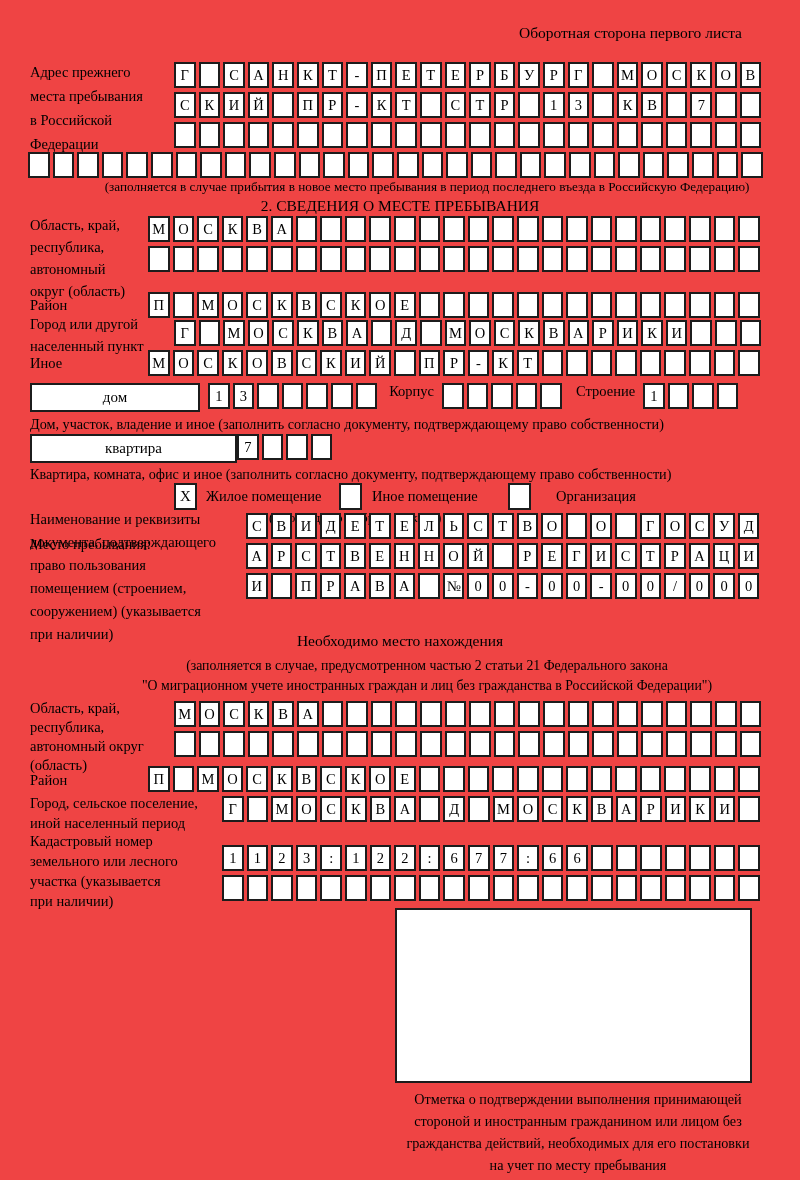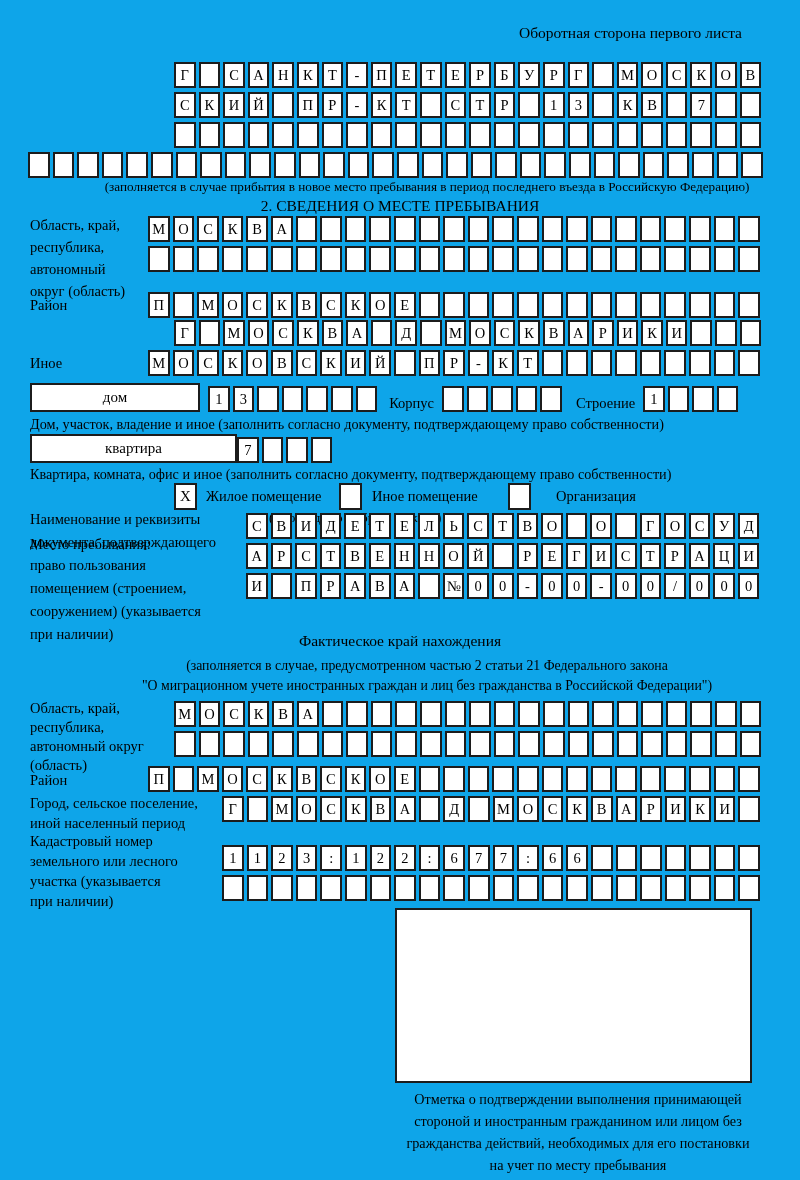--- a/index.html
+++ b/index.html
@@ -1,55 +1,59 @@
 <!DOCTYPE html>
 <html><head>
 <meta charset="utf-8">
 <style>
   html,body { margin:0; padding:0; background:#fff; }
   #page {
-    position:relative; width:800px; height:1180px; background:#0ea5e9;
+    position:relative; width:800px; height:1180px; background:#ef4444;
     font-family:"Liberation Serif", serif; color:#000;
   }
   .abs { position:absolute; }
   .label { font-size:14.5px; line-height:22px; white-space:pre-line; }
   .label-lh24 { line-height:24px; }
   .label-lh19 { line-height:19px; }
   .label-lh20 { line-height:20px; }
   .caption { font-size:13.2px;padding-left:27px; }
   .caption-center { text-align:center; width:800px; left:0; }
   .title { font-weight:normal; font-size:15.5px; text-align:center; width:800px; left:0; }
   .boxrow { position:absolute; display:flex; gap:3px; }
   .cell {
     width:21.6px; height:26px; flex:0 0 21.6px; box-sizing:border-box;
     border:2px solid #1c1c1c; display:flex; align-items:center; justify-content:center;
     font-size:14.5px; background:#fff;
   }
   .bigfield {
     box-sizing:border-box; border:2px solid #1c1c1c; height:29px;
     display:flex; align-items:center; justify-content:center; font-size:15px; background:#fff;
   }
-  .inline-row { position:absolute; display:flex; align-items:flex-end; }
+  .inline-row { position:absolute; display:flex; align-items:flex-start; }
   .checkbox {
     width:23px; height:27px; box-sizing:border-box; border:2px solid #1c1c1c;
     display:inline-flex; align-items:center; justify-content:center; font-size:15px; background:#fff;
   }
   .opt-label { font-size:14.5px; }
   .confirm-caption {
     font-size:14.2px; line-height:22px; text-align:center; white-space:pre-line;
   }
   .bigbox { box-sizing:border-box; border:2px solid #1c1c1c; background:#fff; }
 </style>
 </head>
 <body>
 
 <div id="page">
 
   <div class="abs" style="top:24px; right:58px; font-size:15.5px;">Оборотная сторона первого листа</div>
 
+  <div class="abs label label-lh24" style="left:30px; top:60px; width:150px;">Адрес прежнего
+места пребывания
+в Российской
+Федерации</div>
 
   <div class="boxrow" style="left:174px; top:62px;">
       <span class="cell">Г</span>
       <span class="cell"></span>
       <span class="cell">С</span>
       <span class="cell">А</span>
       <span class="cell">Н</span>
       <span class="cell">К</span>
       <span class="cell">Т</span>
       <span class="cell">-</span>
@@ -240,20 +244,22 @@
       <span class="cell"></span>
       <span class="cell"></span>
       <span class="cell"></span>
       <span class="cell"></span>
       <span class="cell"></span>
       <span class="cell"></span>
       <span class="cell"></span>
       <span class="cell"></span>
     </div>
 
+  <div class="abs label" style="left:30px; top:313px; width:145px;">Город или другой
+населенный пункт</div>
   <div class="boxrow" style="left:174px; top:320px;">
       <span class="cell">Г</span>
       <span class="cell"></span>
       <span class="cell">М</span>
       <span class="cell">О</span>
       <span class="cell">С</span>
       <span class="cell">К</span>
       <span class="cell">В</span>
       <span class="cell">А</span>
       <span class="cell"></span>
@@ -421,21 +427,21 @@
       <span class="cell">0</span>
       <span class="cell">-</span>
       <span class="cell">0</span>
       <span class="cell">0</span>
       <span class="cell">/</span>
       <span class="cell">0</span>
       <span class="cell">0</span>
       <span class="cell">0</span>
     </div>
 
-  <div class="abs title" style="top:632px;">Фактическое край нахождения</div>
+  <div class="abs title" style="top:632px;">Необходимо место нахождения</div>
   <div class="abs caption caption-center" style="top:658px; font-size:13.8px;">(заполняется в случае, предусмотренном частью 2 статьи 21 Федерального закона</div>
   <div class="abs caption caption-center" style="top:678px; font-size:13.8px;">"О миграционном учете иностранных граждан и лиц без гражданства в Российской Федерации")</div>
 
   <div class="abs label label-lh19" style="left:30px; top:699px; width:150px;">Область, край,
 республика,
 автономный округ
 (область)</div>
   <div class="boxrow" style="left:174px; top:701px;">
       <span class="cell">М</span>
       <span class="cell">О</span>

